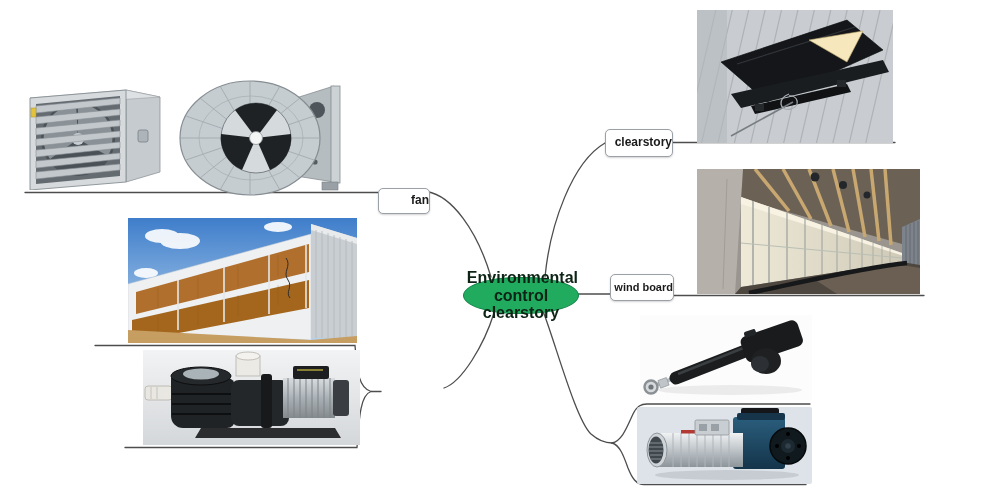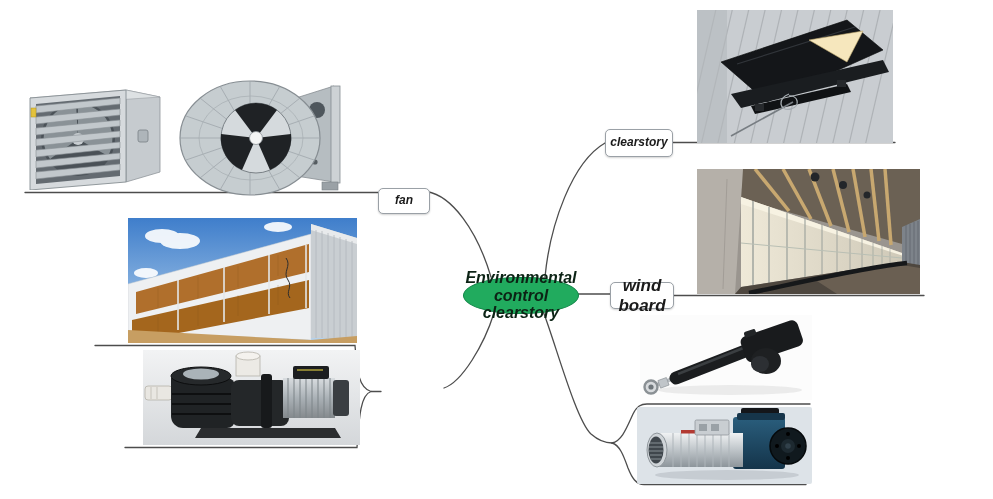--- a/index.html
+++ b/index.html
@@ -1,23 +1,23 @@
 <!DOCTYPE html>
 <html><head>
 <meta charset="utf-8">
 <style>
   html,body{margin:0;padding:0;background:#fff;}
   #canvas{position:relative;width:993px;height:499px;background:#ffffff;overflow:hidden;
           font-family:"Liberation Sans", sans-serif;}
   #connectors{position:absolute;left:0;top:0;z-index:1;}
   .photo{position:absolute;z-index:2;display:block;}
-  .node{position:absolute;z-index:3;display:flex;flex-direction:column;align-items:center;
+  .node{position:absolute;z-index:3;display:flex;flex-direction:column;align-items:flex-end;
         justify-content:center;background:#ffffff;border:1px solid #9aa0a6;border-radius:5px;
         font-weight:700;font-size:12px;color:#1a1a1a;text-align:center;line-height:1.12;
-        box-shadow:0 1px 2px rgba(0,0,0,.18);font-style:italic;}
+        box-shadow:0 1px 2px rgba(0,0,0,.18);}
   .center-node{background:#21ab5e;border:1.5px solid #15874a;border-radius:56px/19px;
         font-weight:600;font-size:16px;color:#0c2315;box-shadow:none;}
   .node span{display:block;}
 </style>
 </head>
 <body>
 
 <div id="canvas">
 
   <svg id="connectors" width="993" height="499" viewBox="0 0 993 499">
@@ -337,17 +337,17 @@
 
   <div class="node" style="left:378px;top:188px;width:50px;height:24px">
     <span>fan</span>
   </div>
 
 
   <div class="node" style="left:605px;top:129px;width:66px;height:26px">
     <span>clearstory</span>
   </div>
 
-  <div class="node" style="left:610px;top:282px;width:62px;height:25px;font-size:17px">
+  <div class="node" style="left:610px;top:274px;width:62px;height:25px;font-size:11px">
     <span>wind board</span>
   </div>
 
 </div>
 
 </body></html>

